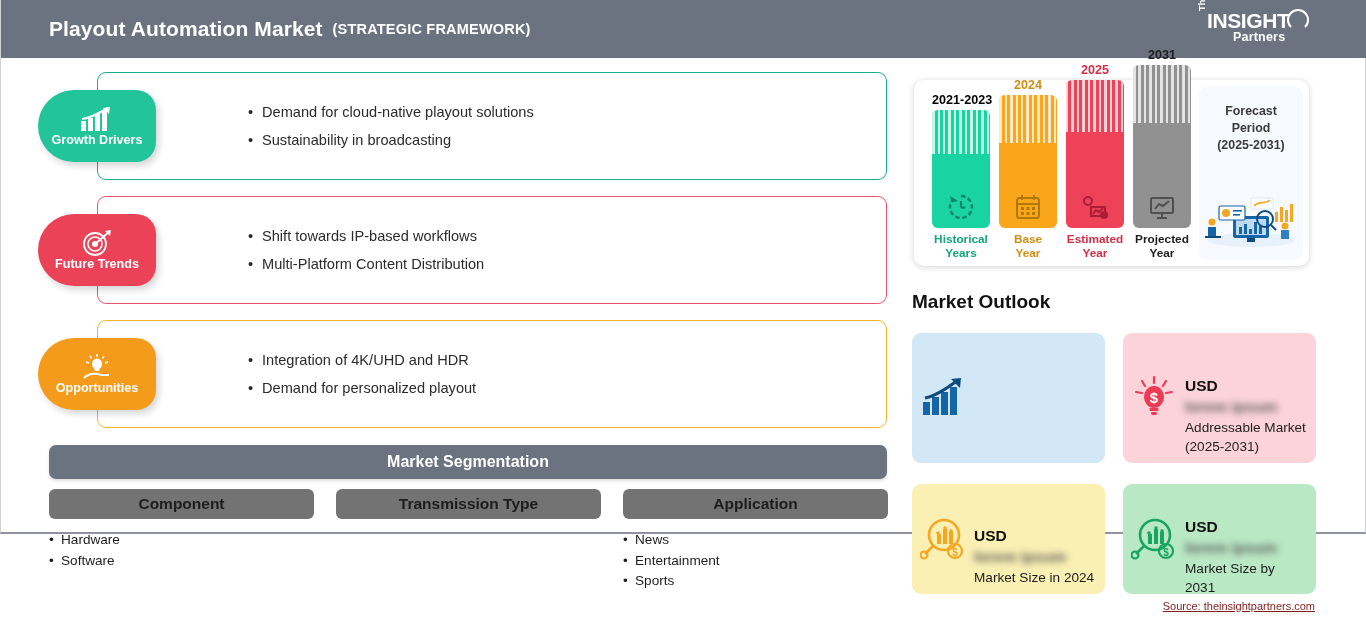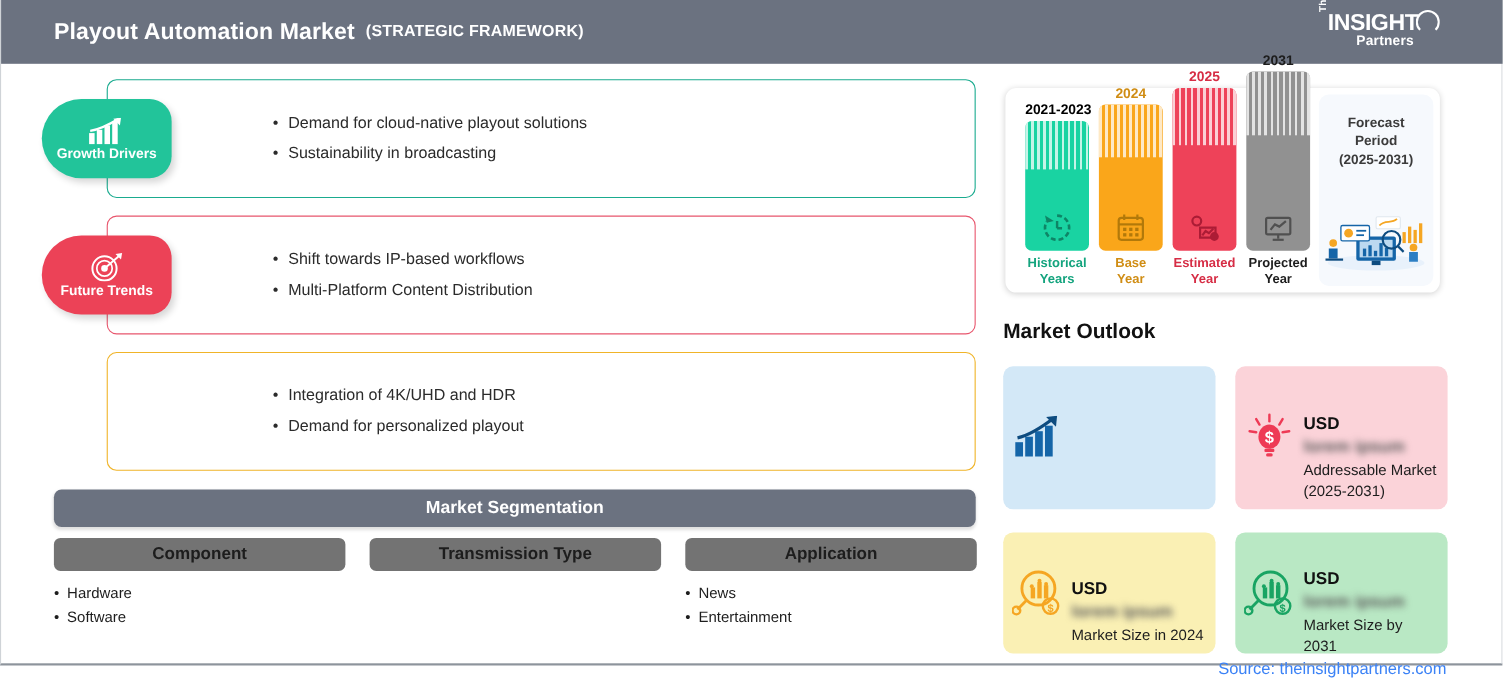--- a/index.html
+++ b/index.html
@@ -4,21 +4,21 @@
 <style>
   * { box-sizing: border-box; margin: 0; padding: 0; }
   html, body {
     width: 1366px; height: 635px;
     font-family: "Liberation Sans", sans-serif;
     background: #ffffff;
     overflow: hidden;
   }
   .page {
     position: relative;
-    width: 1366px; height: 605px;
+    width: 1366px; height: 534px;
     background: #fff;
     border-bottom: 2px solid #8d949c;
     border-left: 1px solid #cfd3d7;
     border-right: 1px solid #cfd3d7;
   }
 
   
   .header {
     position: absolute; left: 0; top: 0;
     width: 1366px; height: 58px;
@@ -240,21 +240,21 @@
   .oc-sub { font-size: 13.6px; color: #1d1d1d; line-height: 19px; }
   .oc-usd { font-size: 15.5px; font-weight: bold; color: #111; margin-top: 36px; }
   .oc-blur {
     font-size: 15.5px; font-weight: bold; color: #5b5b5b;
     filter: blur(3.6px);
     margin: 3px 0 2px 0;
     user-select: none;
   }
   .source {
     position: absolute; right: 50px; top: 600px;
-    font-size: 15px; color: #3b82f6;
+    font-size: 11px; color: #7f1d1d; text-decoration: underline;
   }
 </style>
 </head>
 <body>
 
 <div class="page">
 
   <div class="header">
     <div class="header-title">Playout Automation Market</div>
     <div class="header-sub">(STRATEGIC FRAMEWORK)</div>
@@ -299,20 +299,37 @@
       </span>
       <span class="b-label">Future Trends</span>
     </div>
     <ul class="bullets">
       <li>Shift towards IP-based workflows</li>
       <li>Multi-Platform Content Distribution</li>
     </ul>
   </div>
 
   <div class="panel" id="panel-opportunity">
+    <div class="badge">
+      <span class="b-icon">
+        <svg width="32" height="26" viewBox="0 0 32 26">
+          <g stroke="#fff" stroke-width="1.5" fill="none">
+            <line x1="16" y1="0" x2="16" y2="3"></line>
+            <line x1="9" y1="2" x2="10.5" y2="4.5"></line>
+            <line x1="23" y1="2" x2="21.5" y2="4.5"></line>
+            <line x1="5" y1="8" x2="8" y2="9"></line>
+            <line x1="27" y1="8" x2="24" y2="9"></line>
+          </g>
+          <ellipse cx="16" cy="10" rx="5" ry="5.6" fill="#fff"></ellipse>
+          <rect x="13.6" y="14.5" width="4.8" height="2.4" fill="#fff"></rect>
+          <path d="M3 24 C8 19, 14 19, 20 21 L28 21" stroke="#fff" stroke-width="2" fill="none"></path>
+        </svg>
+      </span>
+      <span class="b-label">Opportunities</span>
+    </div>
     <ul class="bullets">
       <li>Integration of 4K/UHD and HDR</li>
       <li>Demand for personalized playout</li>
     </ul>
   </div>
 
   <div class="seg-header">Market Segmentation</div>
 
   <div class="seg-col" id="seg-component">
     <div class="seg-title">Component</div>
@@ -324,20 +341,21 @@
 
   <div class="seg-col" id="seg-transmission">
     <div class="seg-title">Transmission Type</div>
   </div>
 
   <div class="seg-col" id="seg-application">
     <div class="seg-title">Application</div>
     <ul>
       <li>News</li>
       <li>Entertainment</li>
+      <li>Sports</li>
     </ul>
   </div>
 
   <div class="timeline-card">
     <div class="bars">
 
       <div class="bar-wrap" id="bw-0">
         <div class="bar-year">2021-2023</div>
         <div class="bar" style="height:118px;background:#19d3a2">
           <div class="stripes" style="height:44px"></div>

